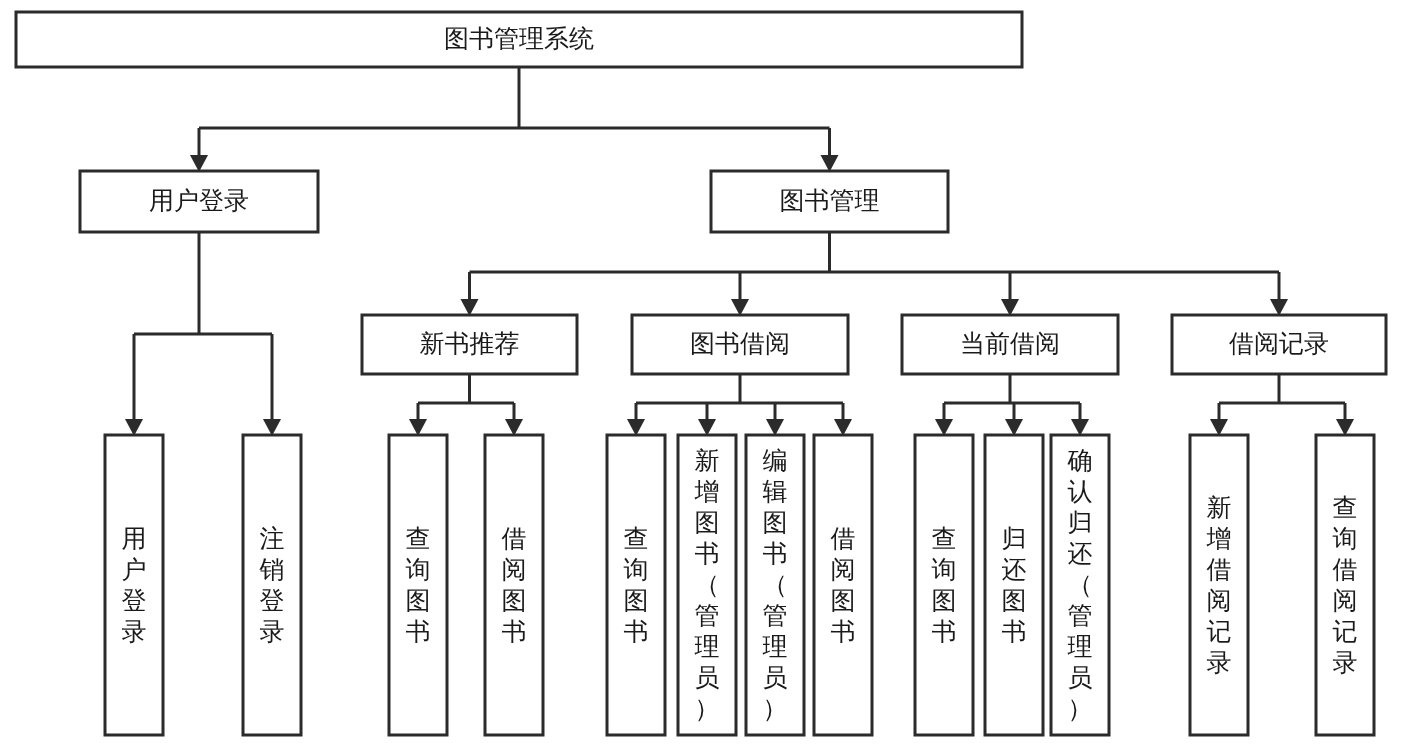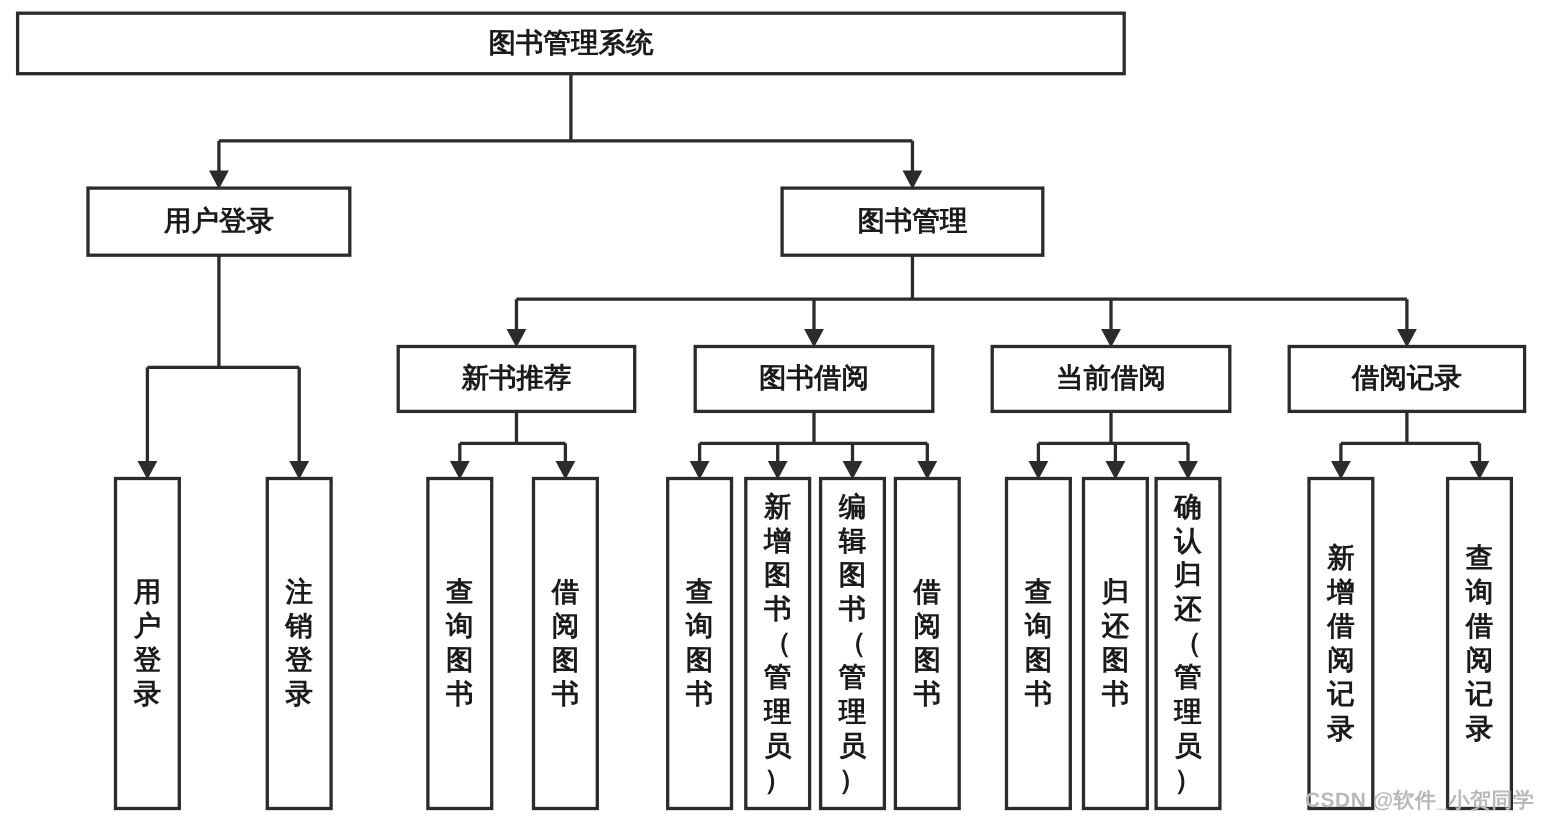--- a/index.html
+++ b/index.html
@@ -1,21 +1,21 @@
 <!DOCTYPE html>
 <html><head>
 <meta charset="utf-8">
 <style>
   html,body{margin:0;padding:0;background:#ffffff;}
   body{
     width:1405px;height:747px;
     font-family:"Liberation Sans","DejaVu Sans",sans-serif;
     overflow:hidden;position:relative;
   }
-  #diagram-root{position:absolute;left:0;top:0;width:1405px;height:747px;font-weight:bold;}
+  #diagram-root{position:absolute;left:0;top:0;width:1405px;height:747px;}
   svg.diagram{display:block;width:1405px;height:747px;}
   .node-rect{fill:#ffffff;stroke:#2b2b2b;stroke-width:3;}
   .connector{stroke:#2b2b2b;stroke-width:3;fill:none;}
   .arrow-head{fill:#2b2b2b;stroke:none;}
   .node-label{
     font-family:"Liberation Sans","DejaVu Sans",sans-serif;
     fill:#1a1a1a;font-size:25px;
     text-anchor:middle;dominant-baseline:middle;
   }
   .leaf-label{
@@ -165,14 +165,13 @@
         <g>
           <rect x="1190" y="435" width="58" height="300" class="node-rect"></rect>
           <text x="1219" class="leaf-label"><tspan x="1219" y="515.5">新</tspan><tspan x="1219" y="546.5">增</tspan><tspan x="1219" y="577.5">借</tspan><tspan x="1219" y="608.5">阅</tspan><tspan x="1219" y="639.5">记</tspan><tspan x="1219" y="670.5">录</tspan></text>
         </g>
         <g>
           <rect x="1316" y="435" width="58" height="300" class="node-rect"></rect>
           <text x="1345" class="leaf-label"><tspan x="1345" y="515.5">查</tspan><tspan x="1345" y="546.5">询</tspan><tspan x="1345" y="577.5">借</tspan><tspan x="1345" y="608.5">阅</tspan><tspan x="1345" y="639.5">记</tspan><tspan x="1345" y="670.5">录</tspan></text>
         </g>
       </g>
     </svg>
-  <div class="watermark">CSDN @软件_小贺同学</div>
 </div>
 
 </body></html>

